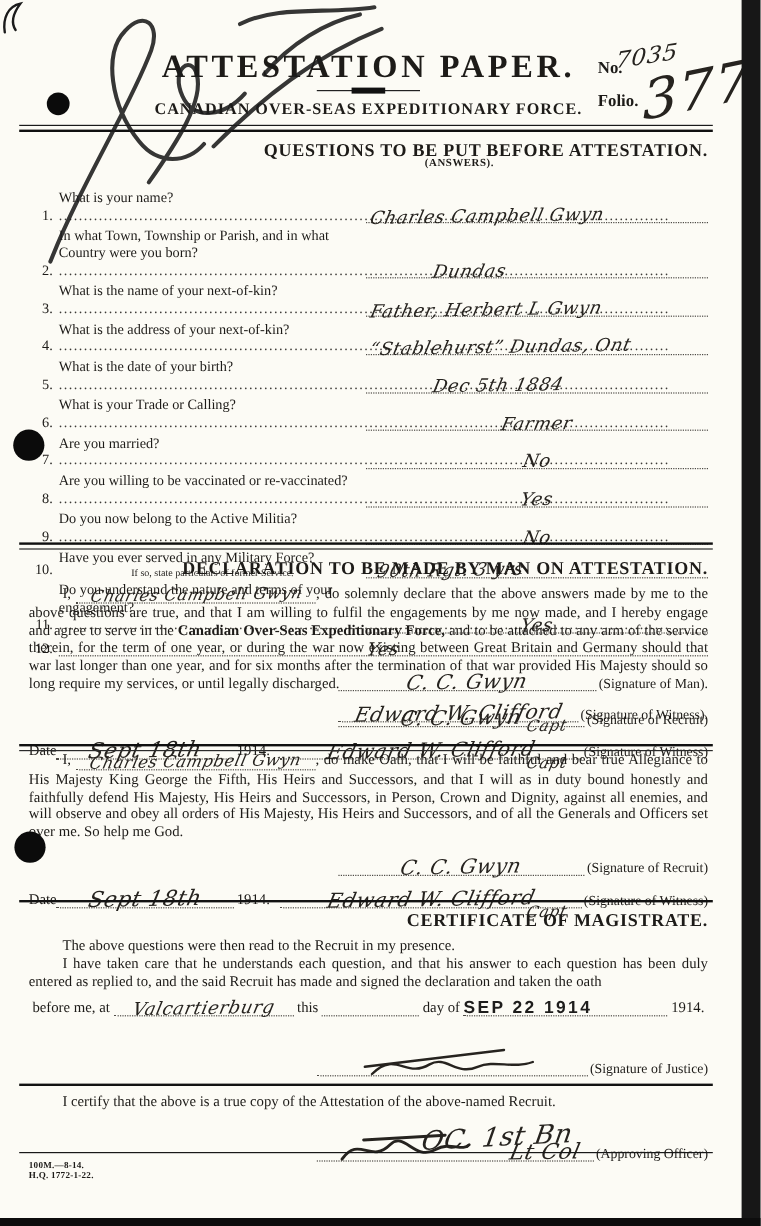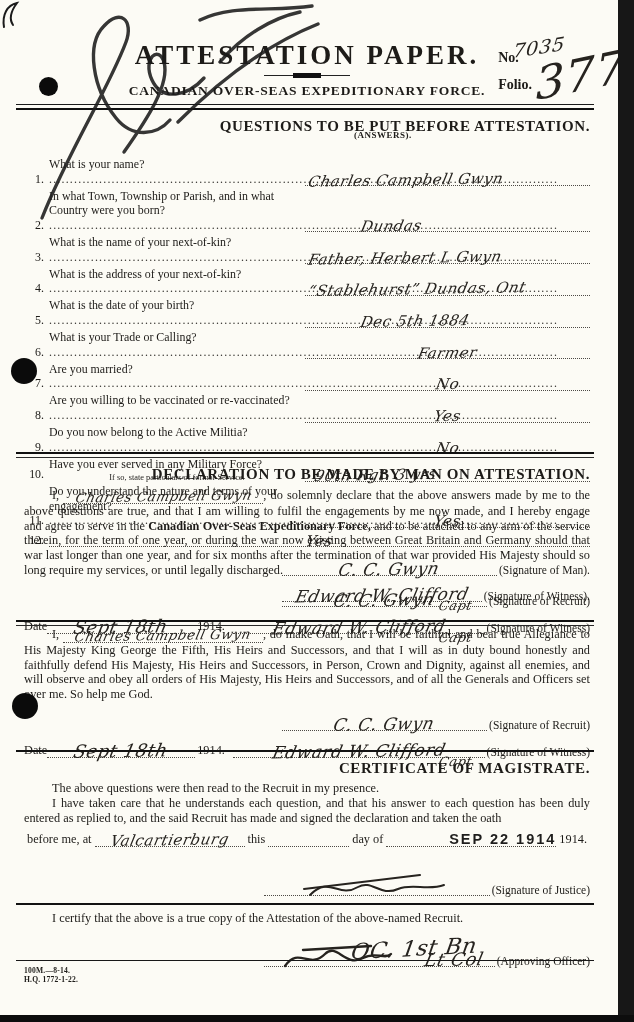--- a/index.html
+++ b/index.html
@@ -77,21 +77,21 @@
   .name-slot .hand{font-size:13.5px;position:relative;top:2px;}
   .daterow{display:flex;align-items:flex-end;margin-top:4px;font-size:12.3px;position:relative;}
   .date-dots{width:148px;border-bottom:1px dotted #4d4a45;text-align:center;}
   .date-dots .hand{font-size:18px;position:relative;top:4px;}
   .yr{padding:0 8px 0 2px;white-space:nowrap;}
   
   .beforerow{display:flex;align-items:flex-end;font-size:12.3px;margin-top:3px;}
   .place-dots{width:150px;border-bottom:1px dotted #4d4a45;text-align:center;}
   .place-dots .hand{font-size:15px;position:relative;top:3px;}
   .mid-dots{flex:1;border-bottom:1px dotted #4d4a45;min-height:13px;}
-  .stamp-zone{width:170px;border-bottom:1px dotted #4d4a45;text-align:right;}
+  .stamp-zone{width:170px;border-bottom:1px dotted #4d4a45;text-align:left;}
   .stamp{font-family:"Liberation Sans",sans-serif;font-weight:bold;font-size:14.5px;letter-spacing:2px;color:#1e1d1c;position:relative;top:2px;white-space:nowrap;}
   .lbl{white-space:nowrap;padding:0 3px;}
   .justicerow{display:flex;align-items:flex-end;margin-top:12px;margin-left:240px;}
   .scrawl-slot{flex:1;border-bottom:1px dotted #4d4a45;text-align:center;position:relative;min-height:16px;}
   .scrawl-slot svg{position:relative;top:10px;}
   
   .approw{display:flex;align-items:flex-end;margin-top:6px;margin-left:240px;}
   .ltcol-hand{font-size:18px;position:relative;top:4px;padding-left:26px;}
   .form-codes{font-size:7.6px;line-height:8.6px;padding-top:6px;font-weight:bold;letter-spacing:.2px;}
 </style>

